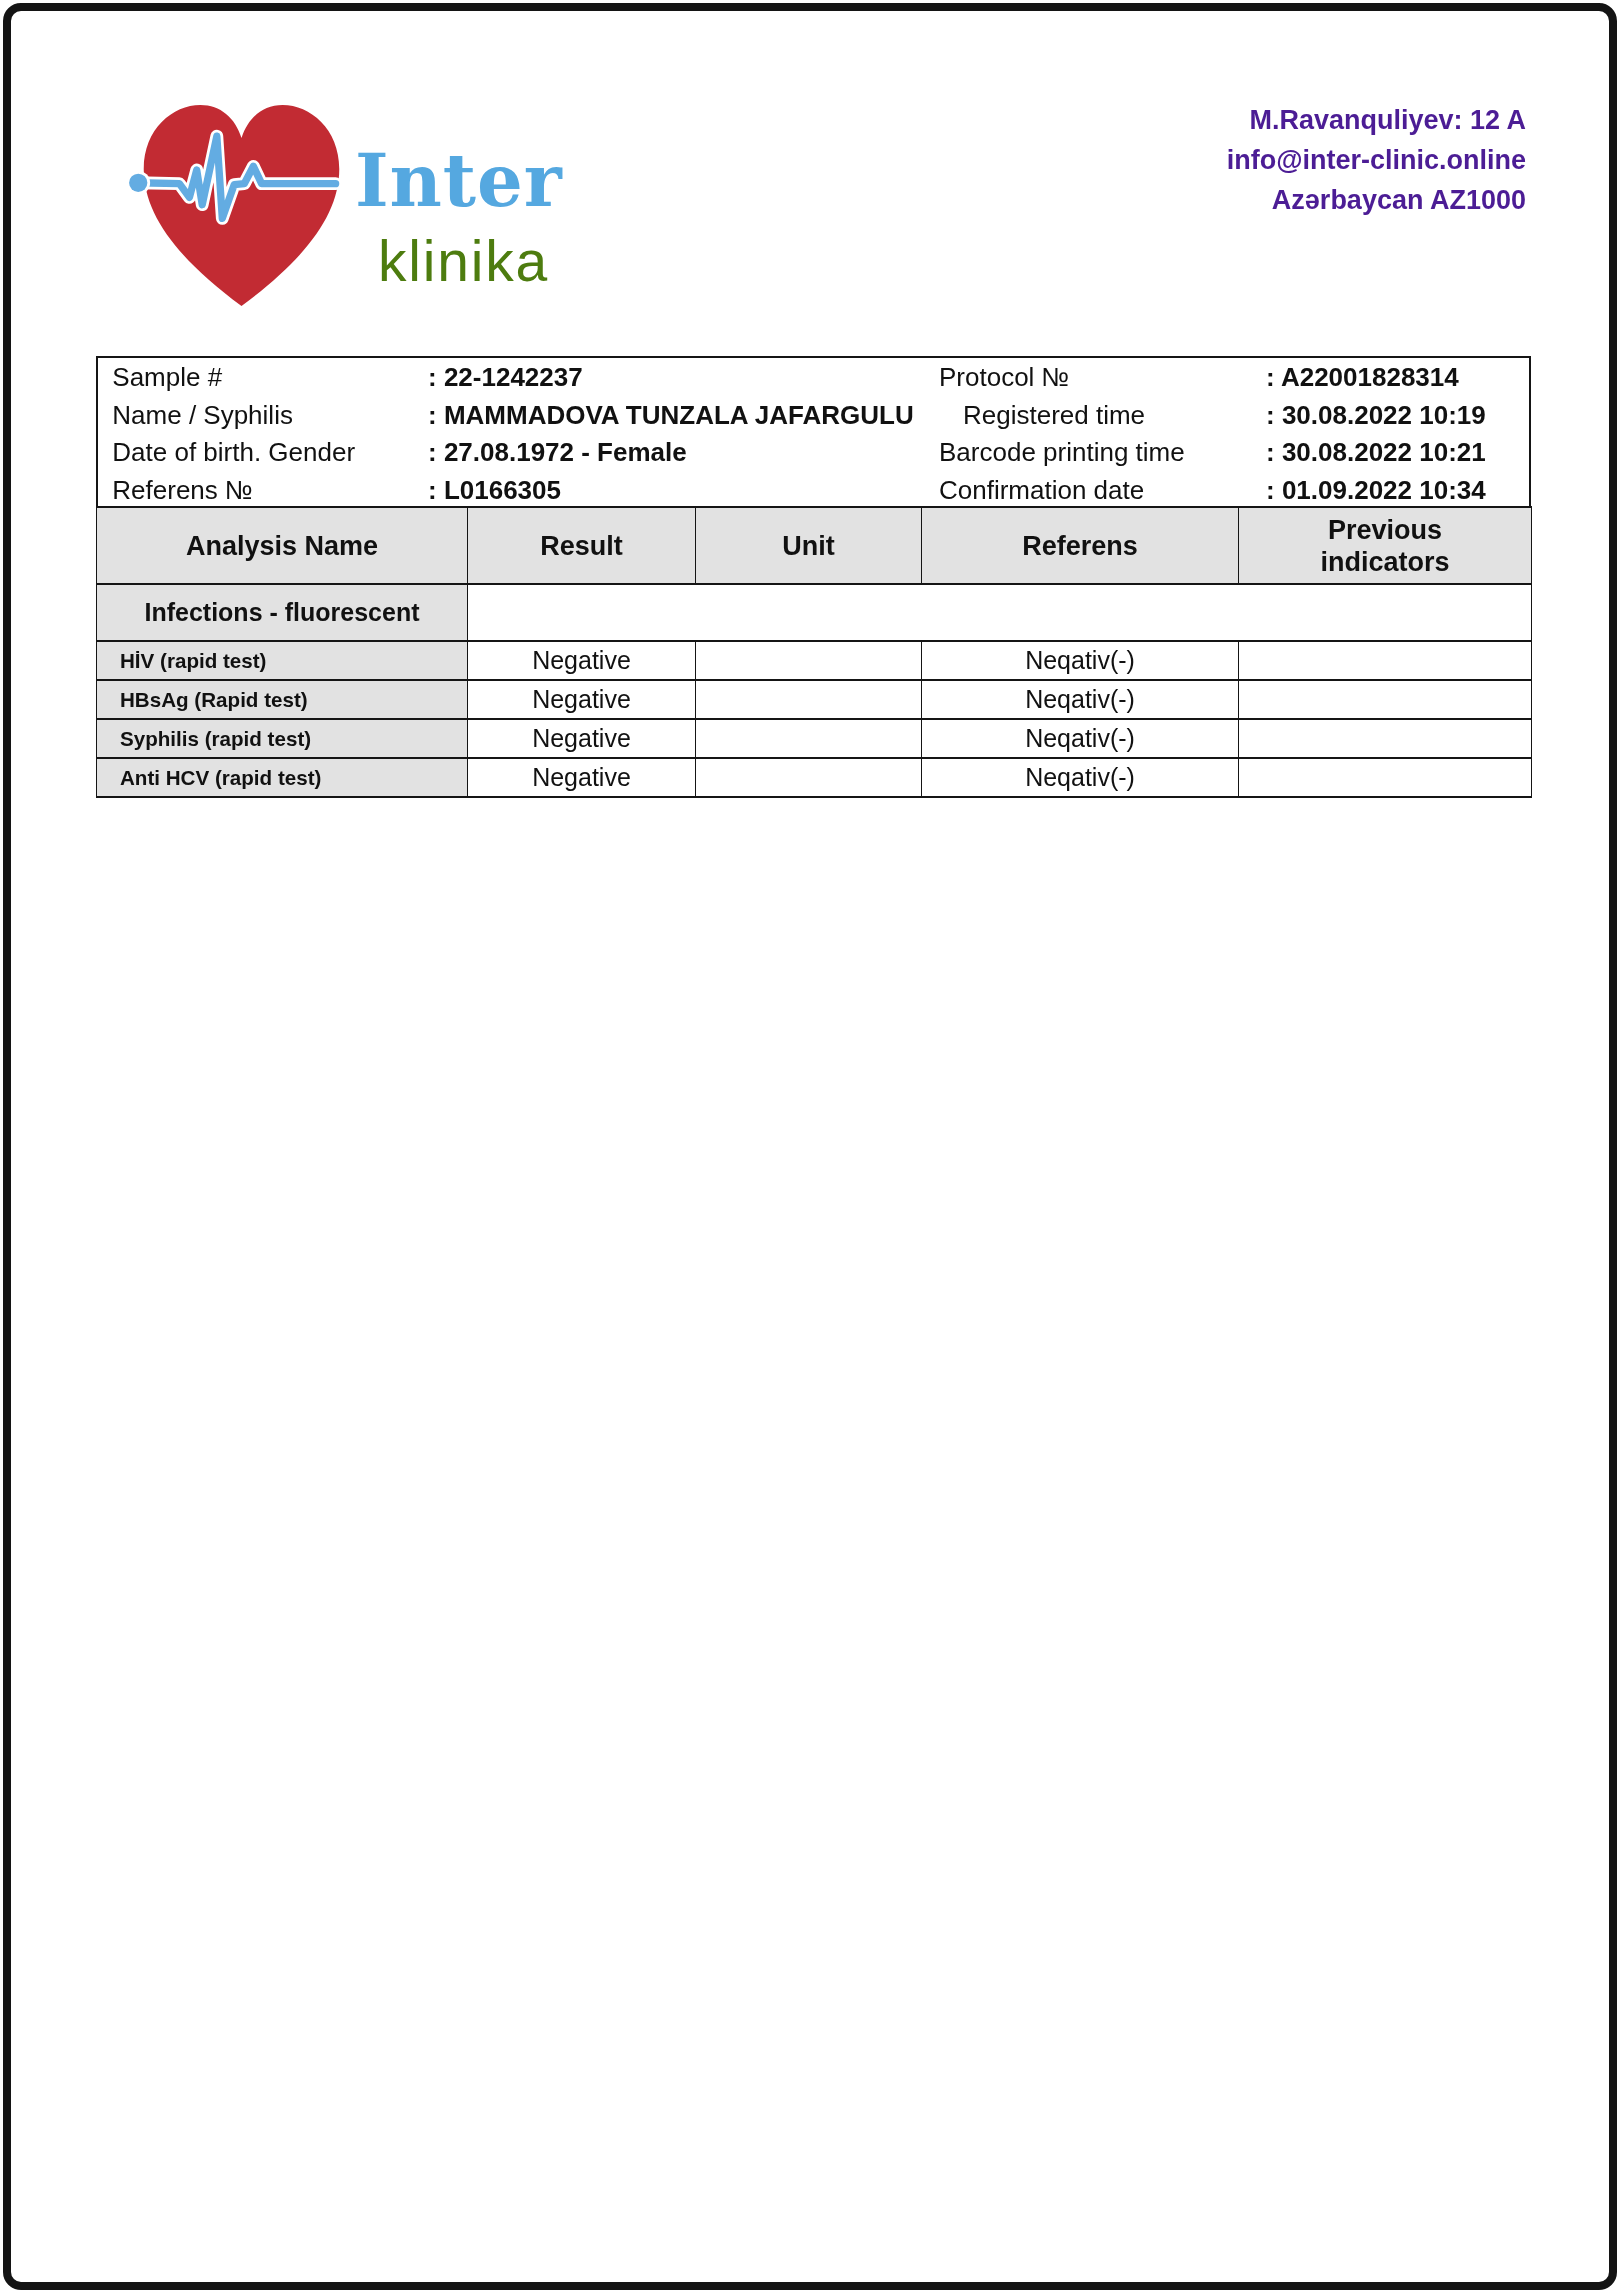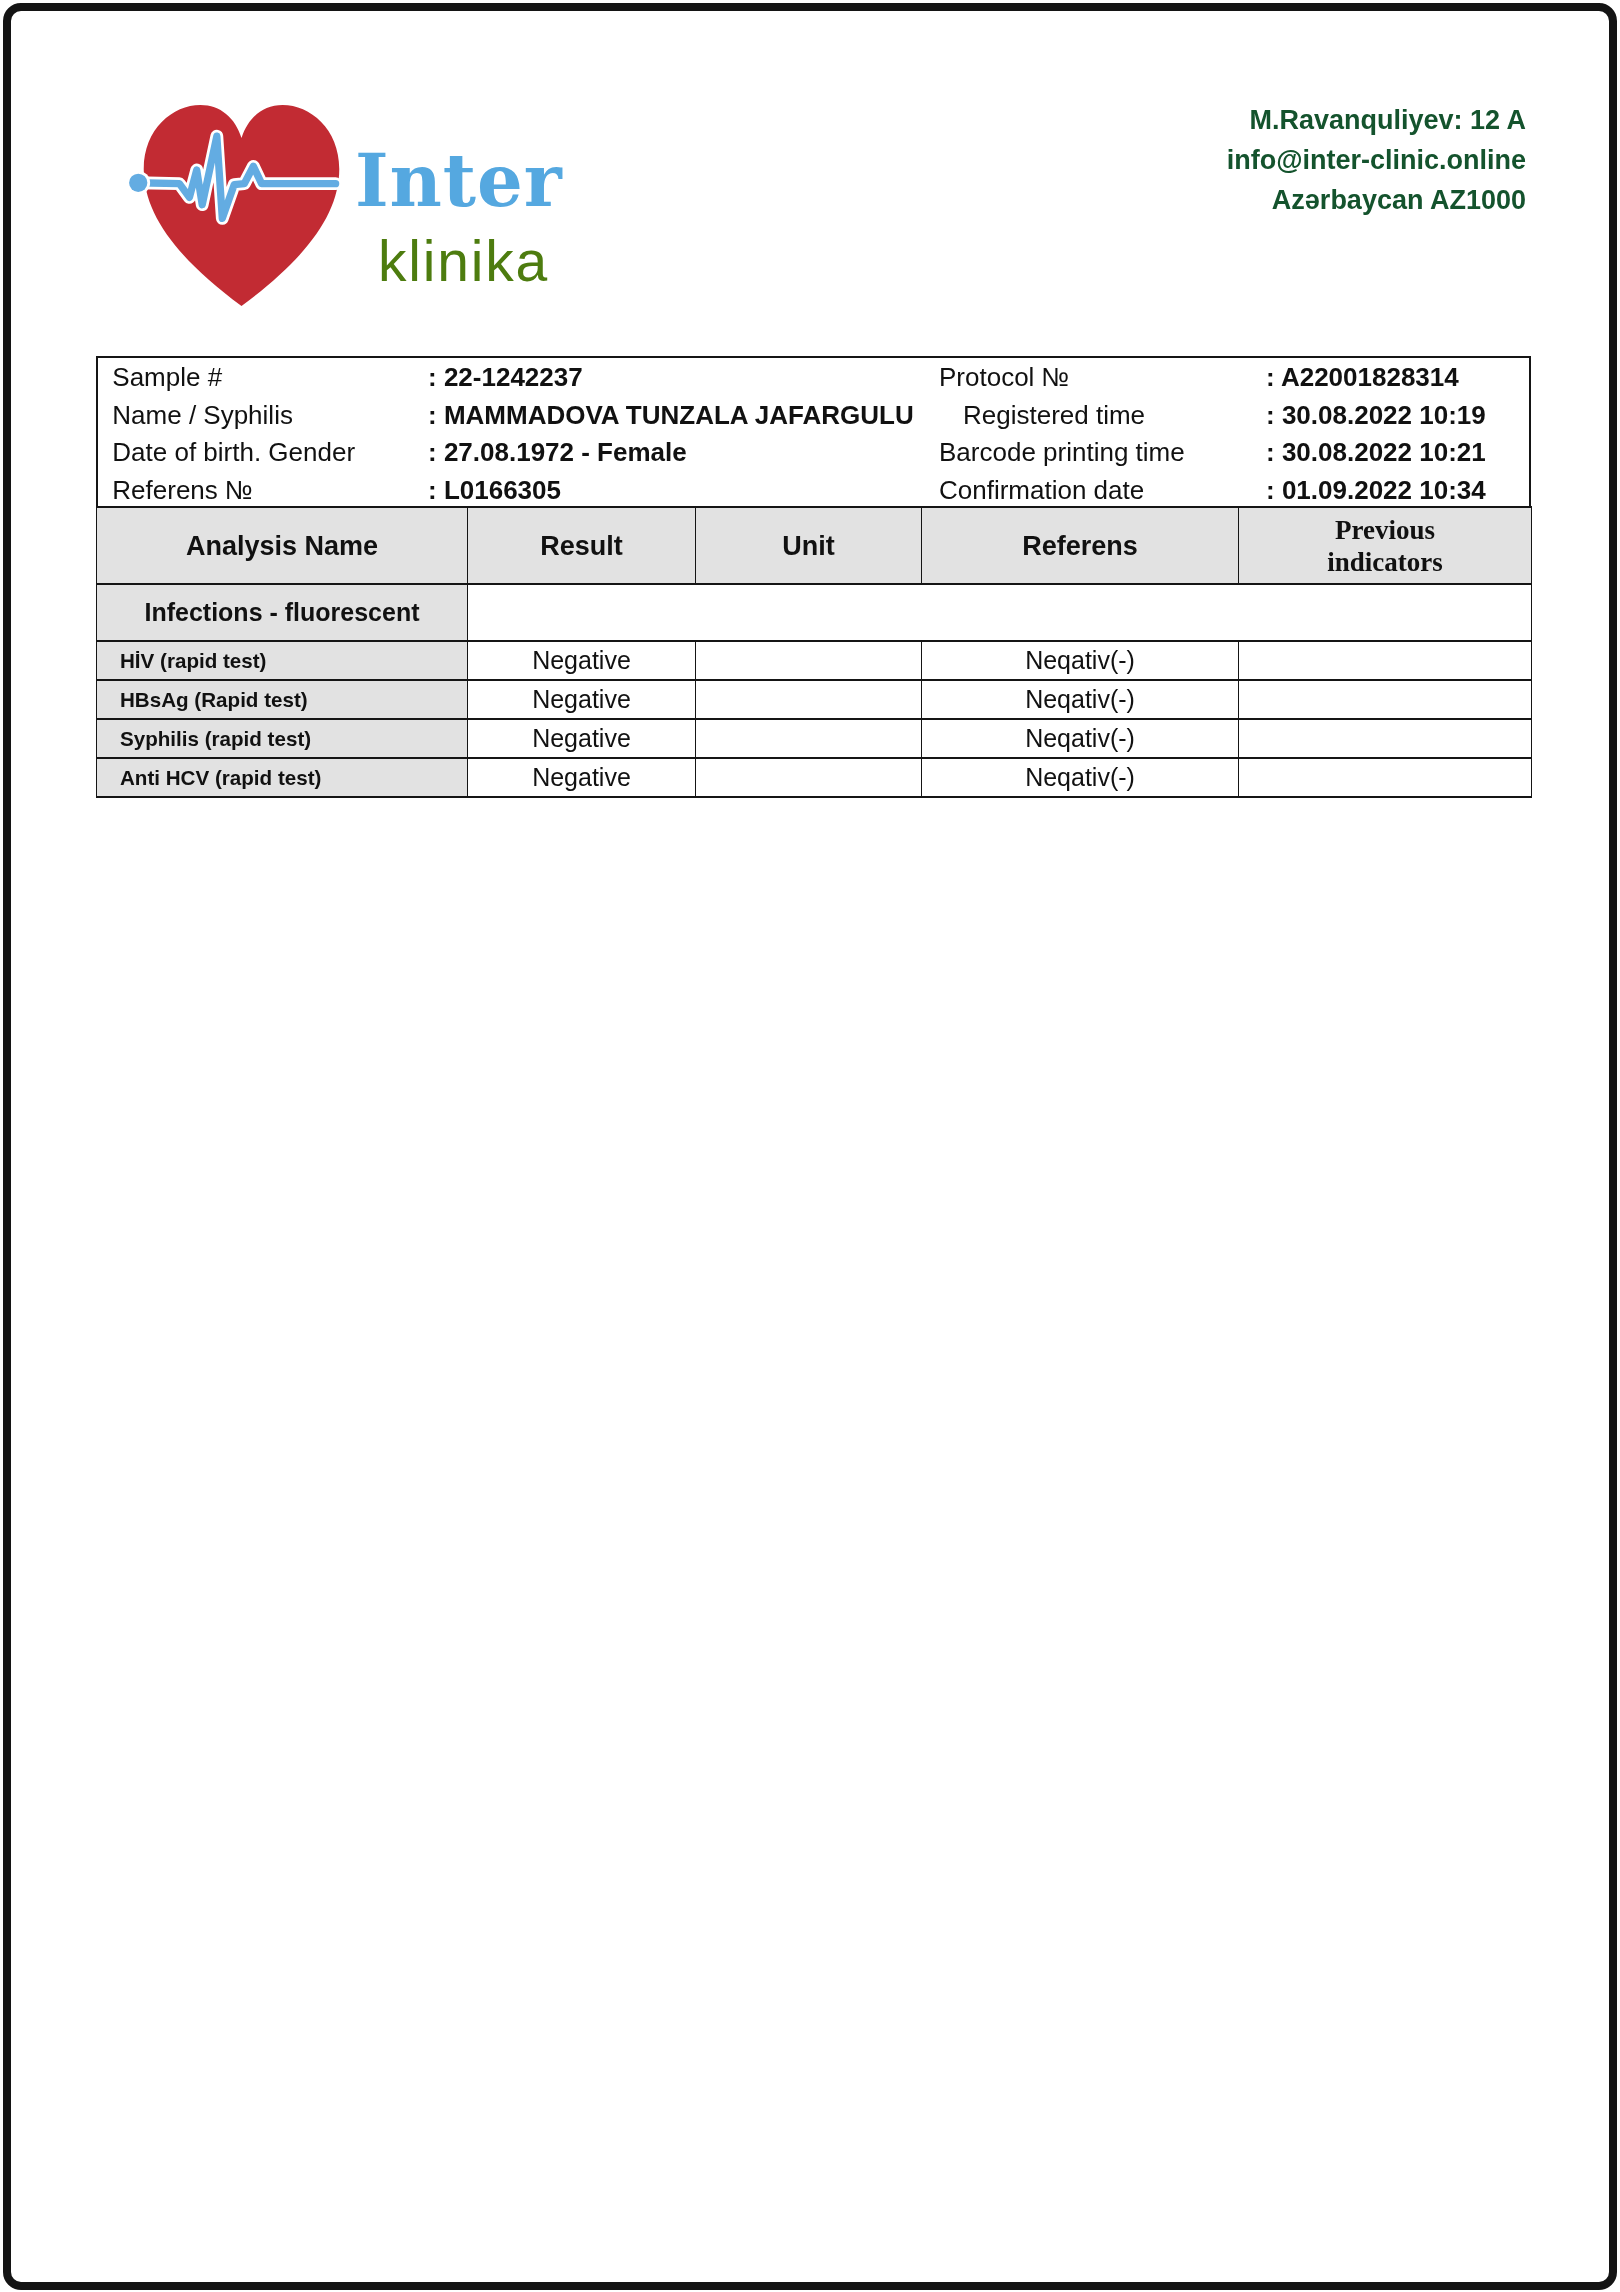--- a/index.html
+++ b/index.html
@@ -25,21 +25,21 @@
   }
   .brand-bottom {
     position:absolute; left:367px; top:226px; width:193px;
     font-size:57px; line-height:70px; font-weight:normal;
     color:#4d7c0f; text-align:center; letter-spacing:1.8px;
   }
 
   
   .clinic-contact {
     position:absolute; top:100px; right:94px; width:537px;
-    text-align:right; color:#14532d; font-weight:bold;
+    text-align:right; color:#4c1d95; font-weight:bold;
     font-size:27px; line-height:40px;
   }
 
   
   .info-box {
     position:absolute; left:96px; top:356px; width:1435px; height:159px;
     border:2.7px solid #151515; border-bottom:none; background:#fff;
     font-size:26px;
   }
   .info-line { position:absolute; height:38px; line-height:38px; white-space:nowrap; }
@@ -52,21 +52,21 @@
     border-collapse:collapse; table-layout:fixed;
   }
   table.results td, table.results th {
     border:solid #151515; border-width:2.7px 1.8px;
     overflow:hidden;
   }
   th.hdr {
     height:77px; background:#e2e2e2; font-weight:bold; font-size:27px;
     text-align:center; vertical-align:middle; line-height:32px;
   }
-  th.hdr.prev { padding:0 39px;font-family:Liberation Serif, serif; }
+  th.hdr.prev { padding:0 39px; }
   td.section-name {
     height:57px; background:#e2e2e2; font-weight:bold; font-size:25px;
     text-align:center; vertical-align:middle;
   }
   td.section-rest { background:#ffffff; }
   td.cell-name {
     height:39px; background:#e2e2e2; font-weight:bold; font-size:20.6px;
     text-align:left; vertical-align:middle; padding-left:23px;
   }
   td.cell-val {

